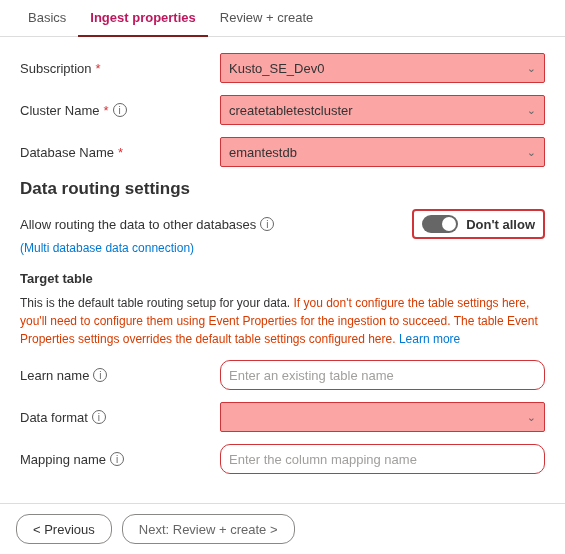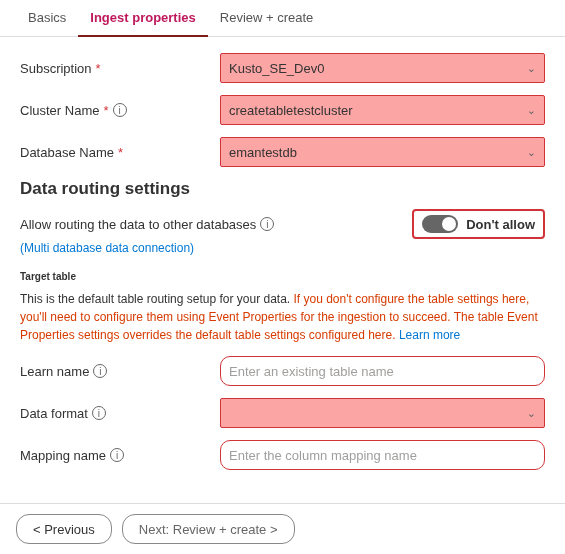--- a/index.html
+++ b/index.html
@@ -156,21 +156,21 @@
 
     .multi-db-note {
       font-size: 12px;
       color: #0078d4;
       margin-bottom: 12px;
       margin-top: 2px;
     }
 
     
     .target-heading {
-      font-size: 10px;
+      font-size: 13px;
       font-weight: 600;
       margin-bottom: 8px;
       margin-top: 16px;
     }
 
     .info-text {
       font-size: 12px;
       color: #333;
       line-height: 1.5;
       margin-bottom: 12px;

